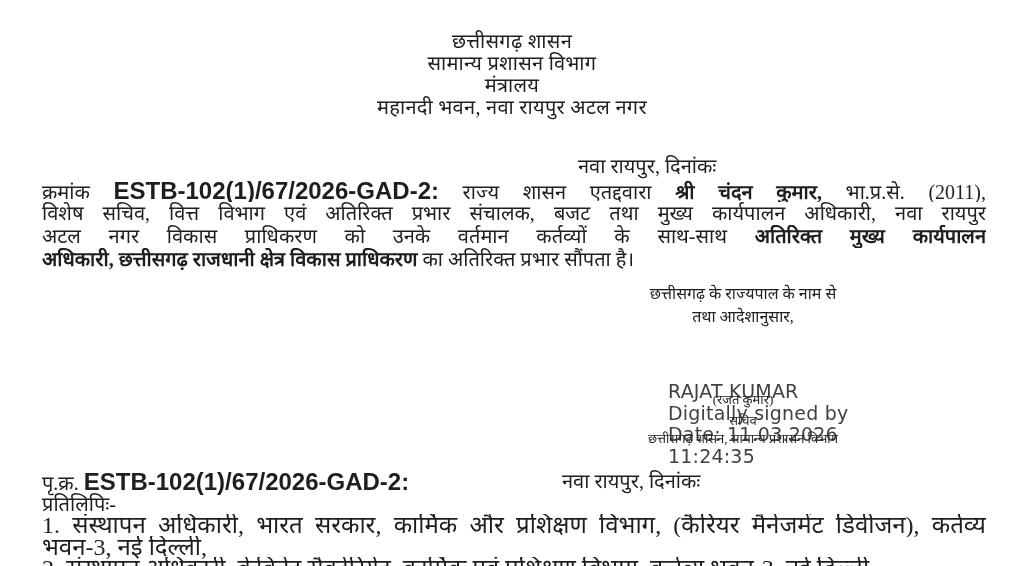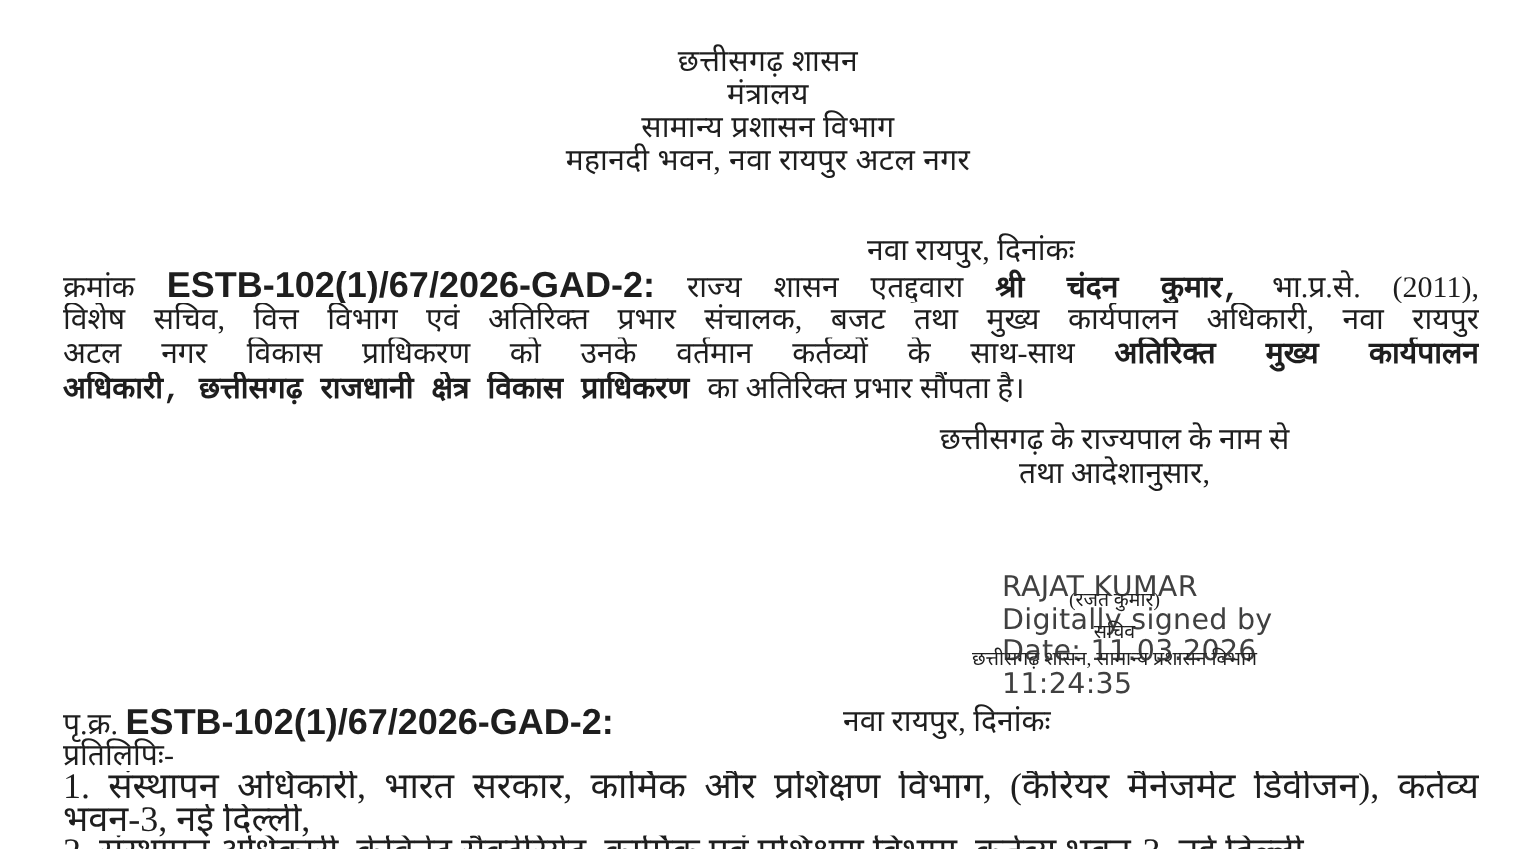--- a/index.html
+++ b/index.html
@@ -34,27 +34,27 @@
   .pline {
     left: 42px; width: 944px; height: 23px;
     font-size: 20px; line-height: 23px;
     overflow: hidden; white-space: normal;
   }
   .just { text-align: justify; text-align-last: justify; }
   .latin-bold {
     font-family: Liberation Sans, sans-serif;
     font-weight: 700; font-size: 24px;
   }
-  .dev-bold { font-weight: 700; font-family: Liberation Mono, monospace; }
+  .dev-bold { font-weight: 700; }
 
   
   .right-col {
     left: 548px; width: 390px;
     text-align: center;
-    font-size: 20px; line-height: 23px;
+    font-size: 16px; line-height: 23px;
     white-space: nowrap;
   }
 
   
   .sig-hindi {
     left: 548px; width: 390px;
     text-align: center;
     font-size: 13px; line-height: 20px;
     white-space: nowrap;
     z-index: 1;
@@ -80,22 +80,22 @@
     overflow: hidden;
   }
 </style>
 </head>
 <body>
 
 <div class="page">
 
   <div class="abs doc-header">
     <div>छत्तीसगढ़ शासन</div>
+    <div>सामान्य प्रशासन विभाग</div>
     <div>मंत्रालय</div>
-    <div>सामान्य प्रशासन विभाग</div>
     <div>महानदी भवन, नवा रायपुर अटल नगर</div>
   </div>
 
   <div class="abs dateline" style="top:152px; left:578px;">नवा रायपुर, दिनांकः</div>
 
   <div>
     <div class="abs pline just" style="top:179px;"><span>क्रमांक </span><span class="latin-bold">ESTB-102(1)/67/2026-GAD-2:</span><span> राज्य शासन एतद्द्वारा </span><span class="dev-bold">श्री चंदन कुमार,</span><span> भा.प्र.से. (2011),</span></div>
     <div class="abs pline just" style="top:202px;">विशेष सचिव, वित्त विभाग एवं अतिरिक्त प्रभार संचालक, बजट तथा मुख्य कार्यपालन अधिकारी, नवा रायपुर</div>
     <div class="abs pline just" style="top:225px;"><span>अटल नगर विकास प्राधिकरण को उनके वर्तमान कर्तव्यों के साथ-साथ </span><span class="dev-bold">अतिरिक्त मुख्य कार्यपालन</span></div>
     <div class="abs pline" style="top:248px;"><span class="dev-bold">अधिकारी, छत्तीसगढ़ राजधानी क्षेत्र विकास प्राधिकरण </span><span>का अतिरिक्त प्रभार सौंपता है।</span></div>

